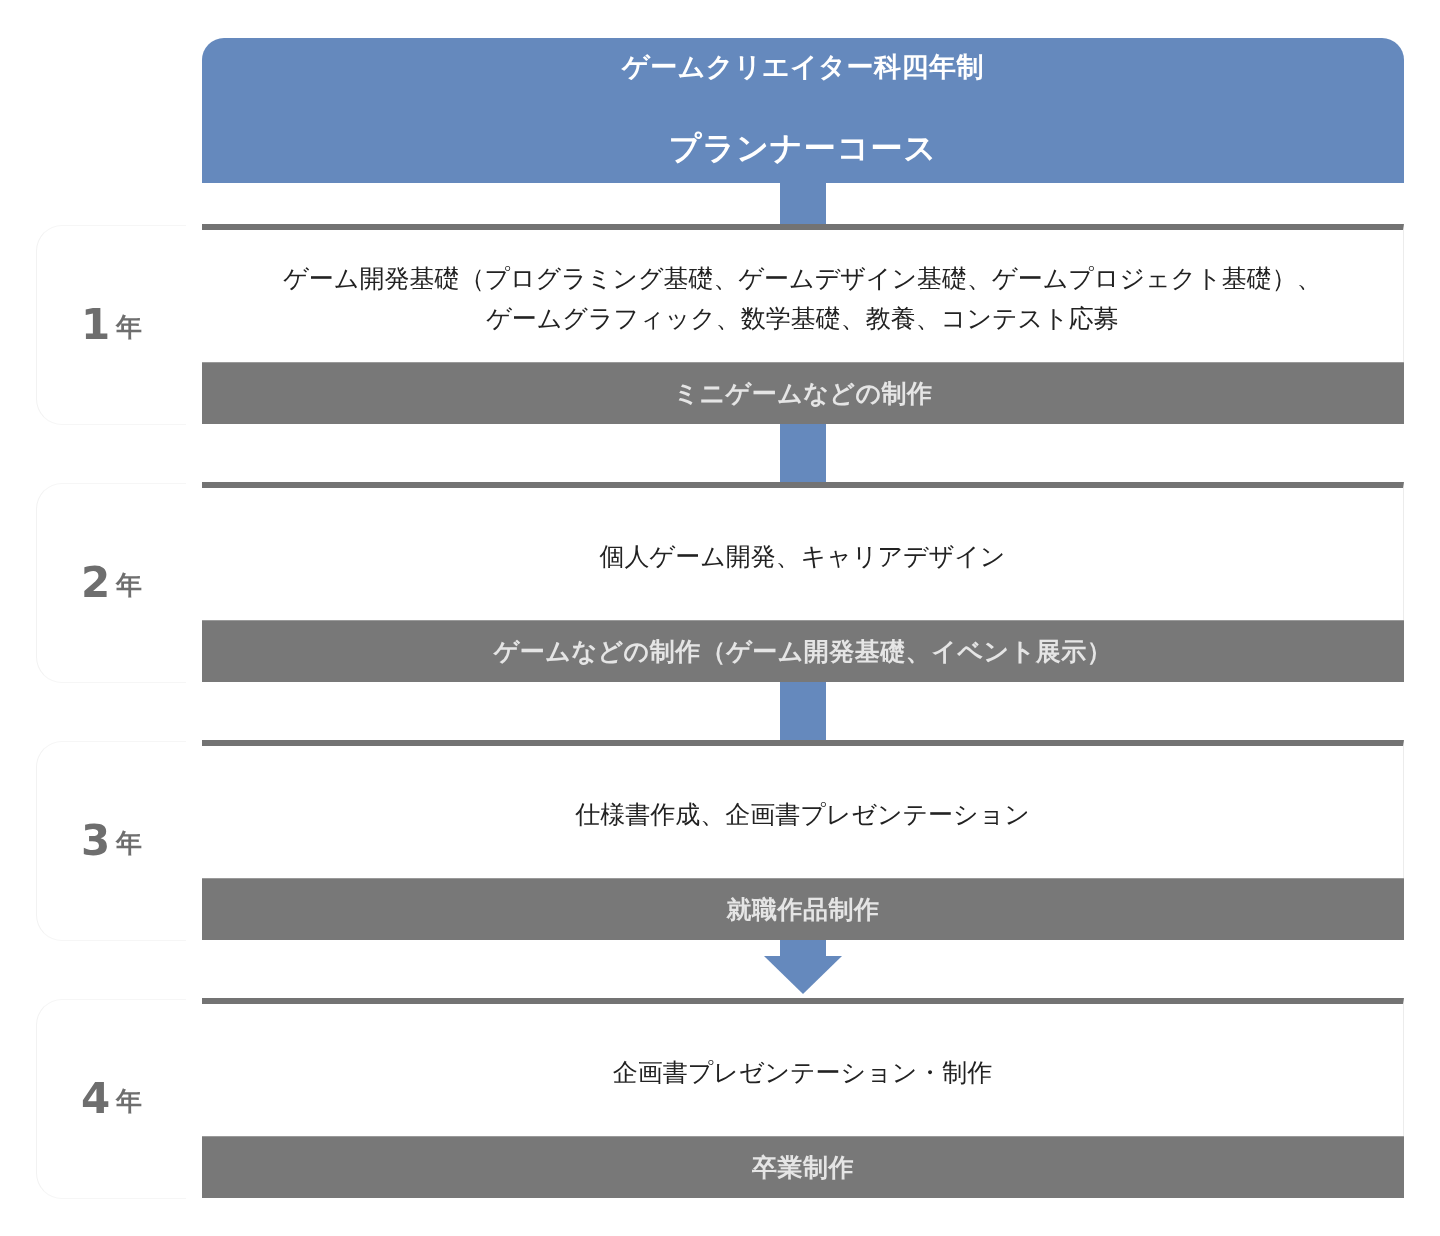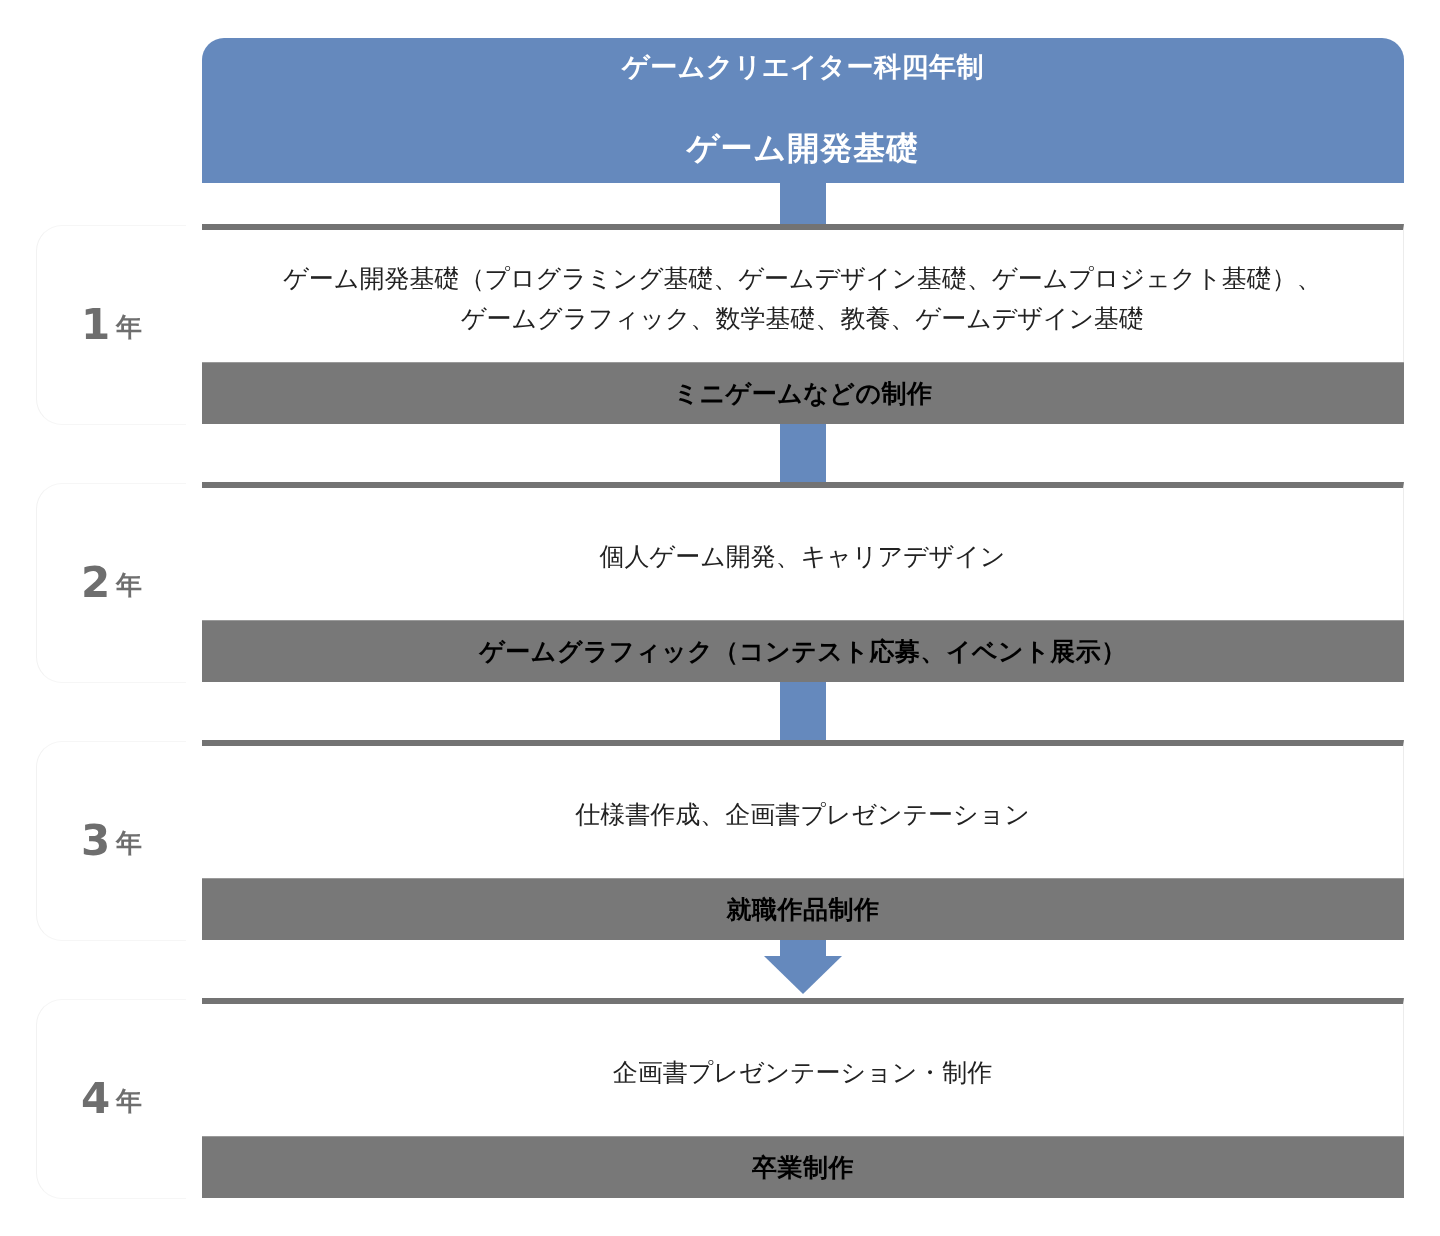--- a/index.html
+++ b/index.html
@@ -33,65 +33,65 @@
     }
     .year-block .subjects {
       position: absolute; left: 0; right: 0; top: 0; height: 138px;
       display: flex; align-items: center; justify-content: center; text-align: center;
       font-size: 25px; line-height: 40px; color: #222;
     }
     .year-block .project-bar {
       position: absolute; left: 0; right: -1px; bottom: 0; height: 62px;
       background: #787878; border-top: 1px solid #9a9a9a;
       display: flex; align-items: center; justify-content: center;
-      color: #000000; font-weight: bold; font-size: 25px; letter-spacing: 0.5px;
+      color: #e5e5e5; font-weight: bold; font-size: 25px; letter-spacing: 0.5px;
     }
 
     .arrow { position: absolute; left: 764px; top: 940px; width: 78px; height: 56px; }
   </style>
 </head>
 <body>
 
 <div class="header">
   <div class="title-line1">ゲームクリエイター科四年制</div>
-  <div class="title-line2">ゲーム開発基礎</div>
+  <div class="title-line2">プランナーコース</div>
 </div>
 
 <div class="connector" style="top:183px;height:42px;"></div>
 <div class="connector" style="top:424px;height:58px;"></div>
 <div class="connector" style="top:682px;height:58px;"></div>
 
 <svg class="arrow" viewBox="0 0 78 56">
   <rect x="16" y="0" width="46" height="17" fill="#6589bd"></rect>
   <polygon points="0,16 78,16 39,54" fill="#6589bd"></polygon>
 </svg>
 
 <div class="year-label" style="top:225px;">
   <span class="num">1</span>
   <span class="unit">年</span>
 </div>
 <div class="year-block" style="top:224px;">
   <div class="subjects">
     <div>
       <div>ゲーム開発基礎（プログラミング基礎、ゲームデザイン基礎、ゲームプロジェクト基礎）、</div>
-      <div>ゲームグラフィック、数学基礎、教養、ゲームデザイン基礎</div>
+      <div>ゲームグラフィック、数学基礎、教養、コンテスト応募</div>
     </div>
   </div>
   <div class="project-bar">ミニゲームなどの制作</div>
 </div>
 
 <div class="year-label" style="top:483px;">
   <span class="num">2</span>
   <span class="unit">年</span>
 </div>
 <div class="year-block" style="top:482px;">
   <div class="subjects">
     <div>個人ゲーム開発、キャリアデザイン</div>
   </div>
-  <div class="project-bar">ゲームグラフィック（コンテスト応募、イベント展示）</div>
+  <div class="project-bar">ゲームなどの制作（ゲーム開発基礎、イベント展示）</div>
 </div>
 
 <div class="year-label" style="top:741px;">
   <span class="num">3</span>
   <span class="unit">年</span>
 </div>
 <div class="year-block" style="top:740px;">
   <div class="subjects">
     <div>仕様書作成、企画書プレゼンテーション</div>
   </div>

